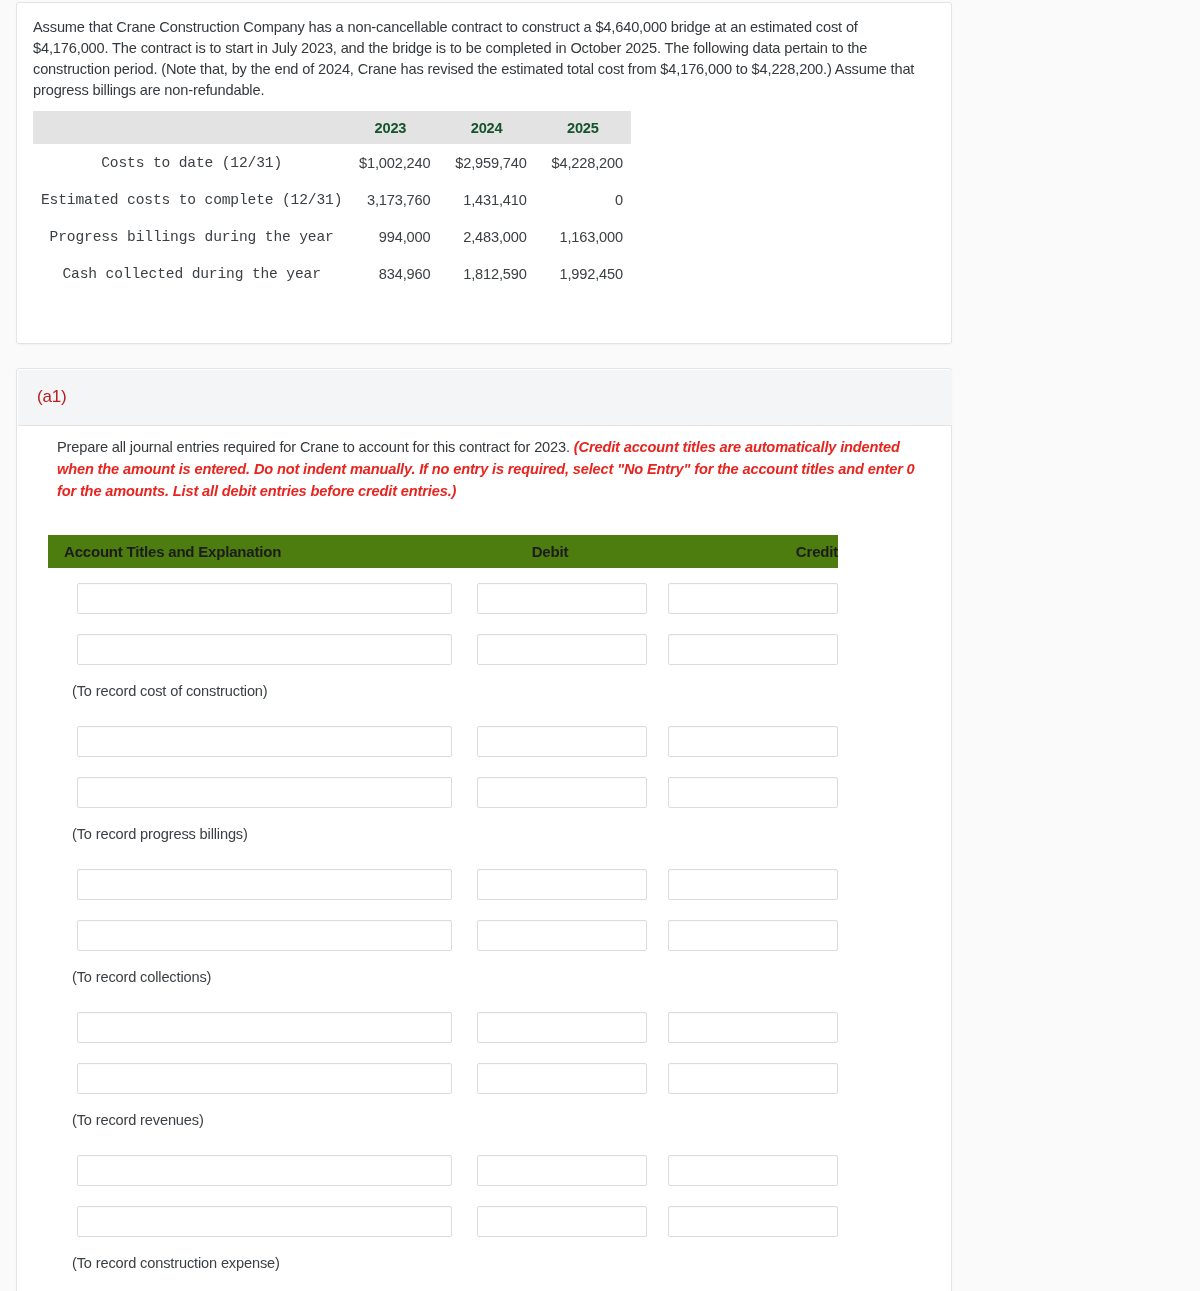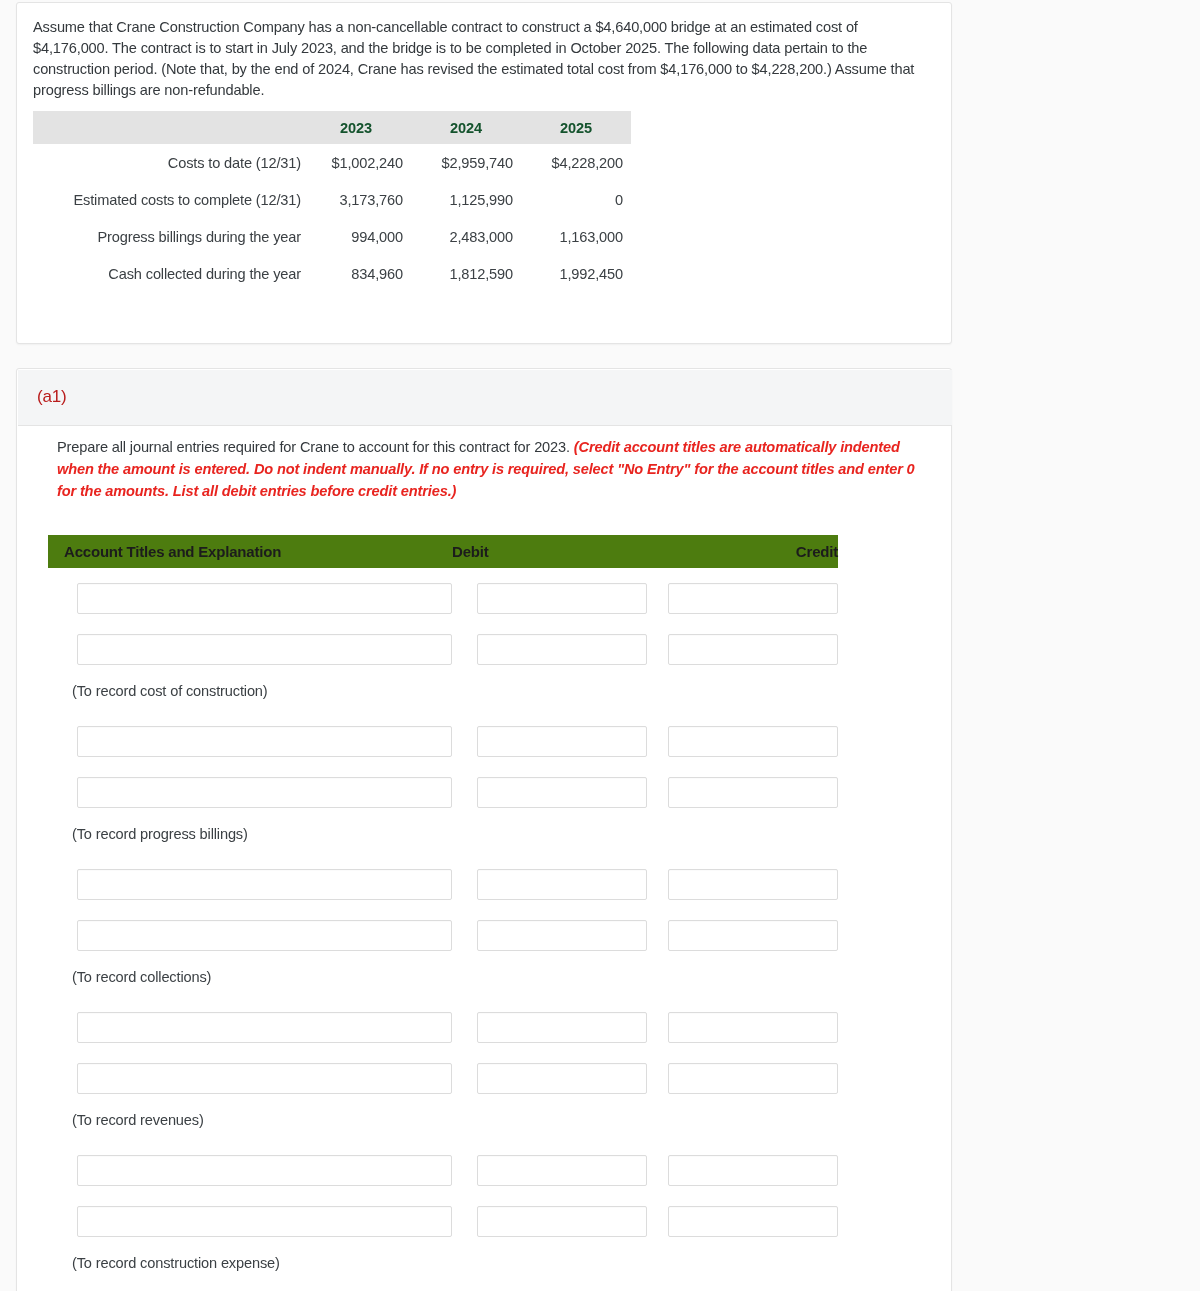--- a/index.html
+++ b/index.html
@@ -66,22 +66,23 @@
     color: #14532d;
   }
   .data-table thead th.rowlabel-head { text-align: left; }
   .data-table tbody td {
     height: 37px;
     padding: 0 0 0 0;
     vertical-align: middle;
   }
   .data-table tbody td.rowlabel {
     padding-left: 8px;
-    text-align: right;
+    text-align: center;
     white-space: nowrap;
+    font-family: Liberation Mono, monospace;
   }
   .data-table tbody td.val {
     text-align: right;
     padding-right: 8px;
     white-space: nowrap;
   }
   .col-label { width: 268px; }
   .col-y { width: 110px; }
 
   
@@ -136,20 +137,21 @@
   .je-head .h-acct {
     width: 404px;
     padding-left: 16px;
     font-size: 15px;
     font-weight: bold;
     color: #1c1c1c;
     letter-spacing: -0.2px;
   }
   .je-head .h-debit {
     width: 196px;
+    text-align: center;
     font-size: 15px;
     font-weight: bold;
     color: #1c1c1c;
     letter-spacing: -0.2px;
   }
   .je-head .h-credit {
     width: 190px;
     text-align: right;
     font-size: 15px;
     font-weight: bold;
@@ -209,21 +211,21 @@
       <tbody>
         <tr>
           <td class="rowlabel">Costs to date (12/31)</td>
           <td class="val">$1,002,240</td>
           <td class="val">$2,959,740</td>
           <td class="val">$4,228,200</td>
         </tr>
         <tr>
           <td class="rowlabel">Estimated costs to complete (12/31)</td>
           <td class="val">3,173,760</td>
-          <td class="val">1,125,990</td>
+          <td class="val">1,431,410</td>
           <td class="val">0</td>
         </tr>
         <tr>
           <td class="rowlabel">Progress billings during the year</td>
           <td class="val">994,000</td>
           <td class="val">2,483,000</td>
           <td class="val">1,163,000</td>
         </tr>
         <tr>
           <td class="rowlabel">Cash collected during the year</td>

